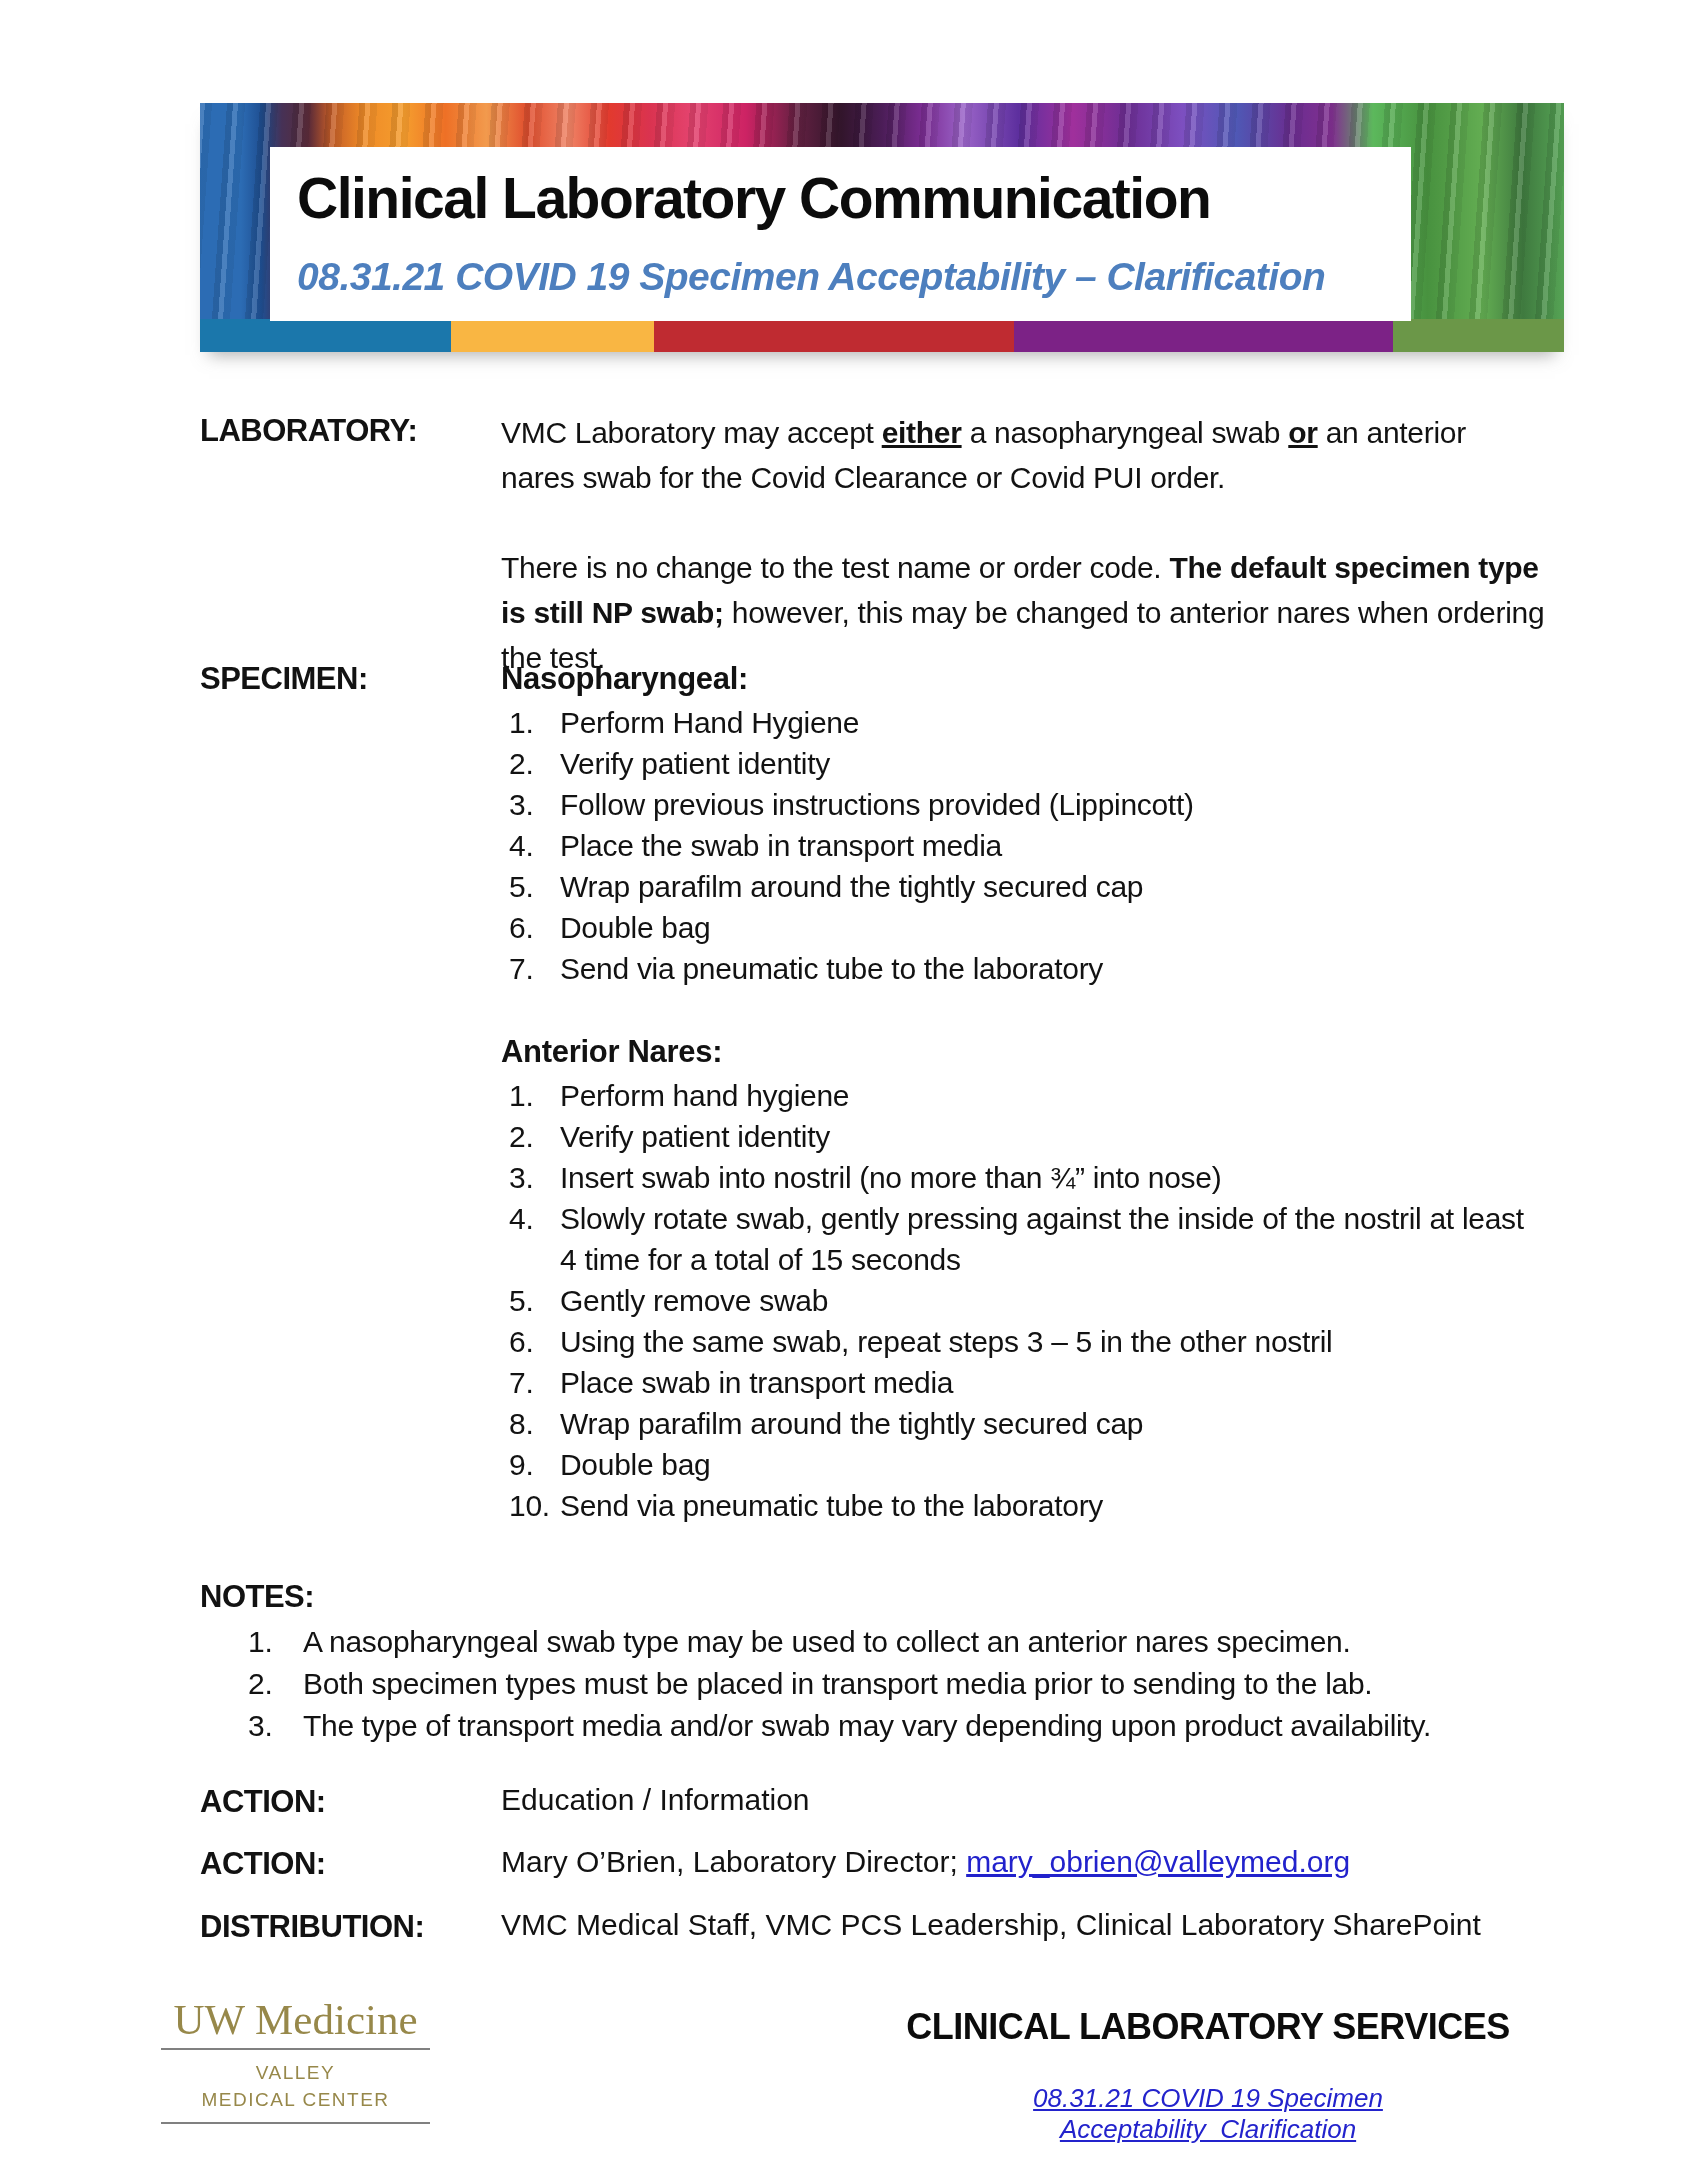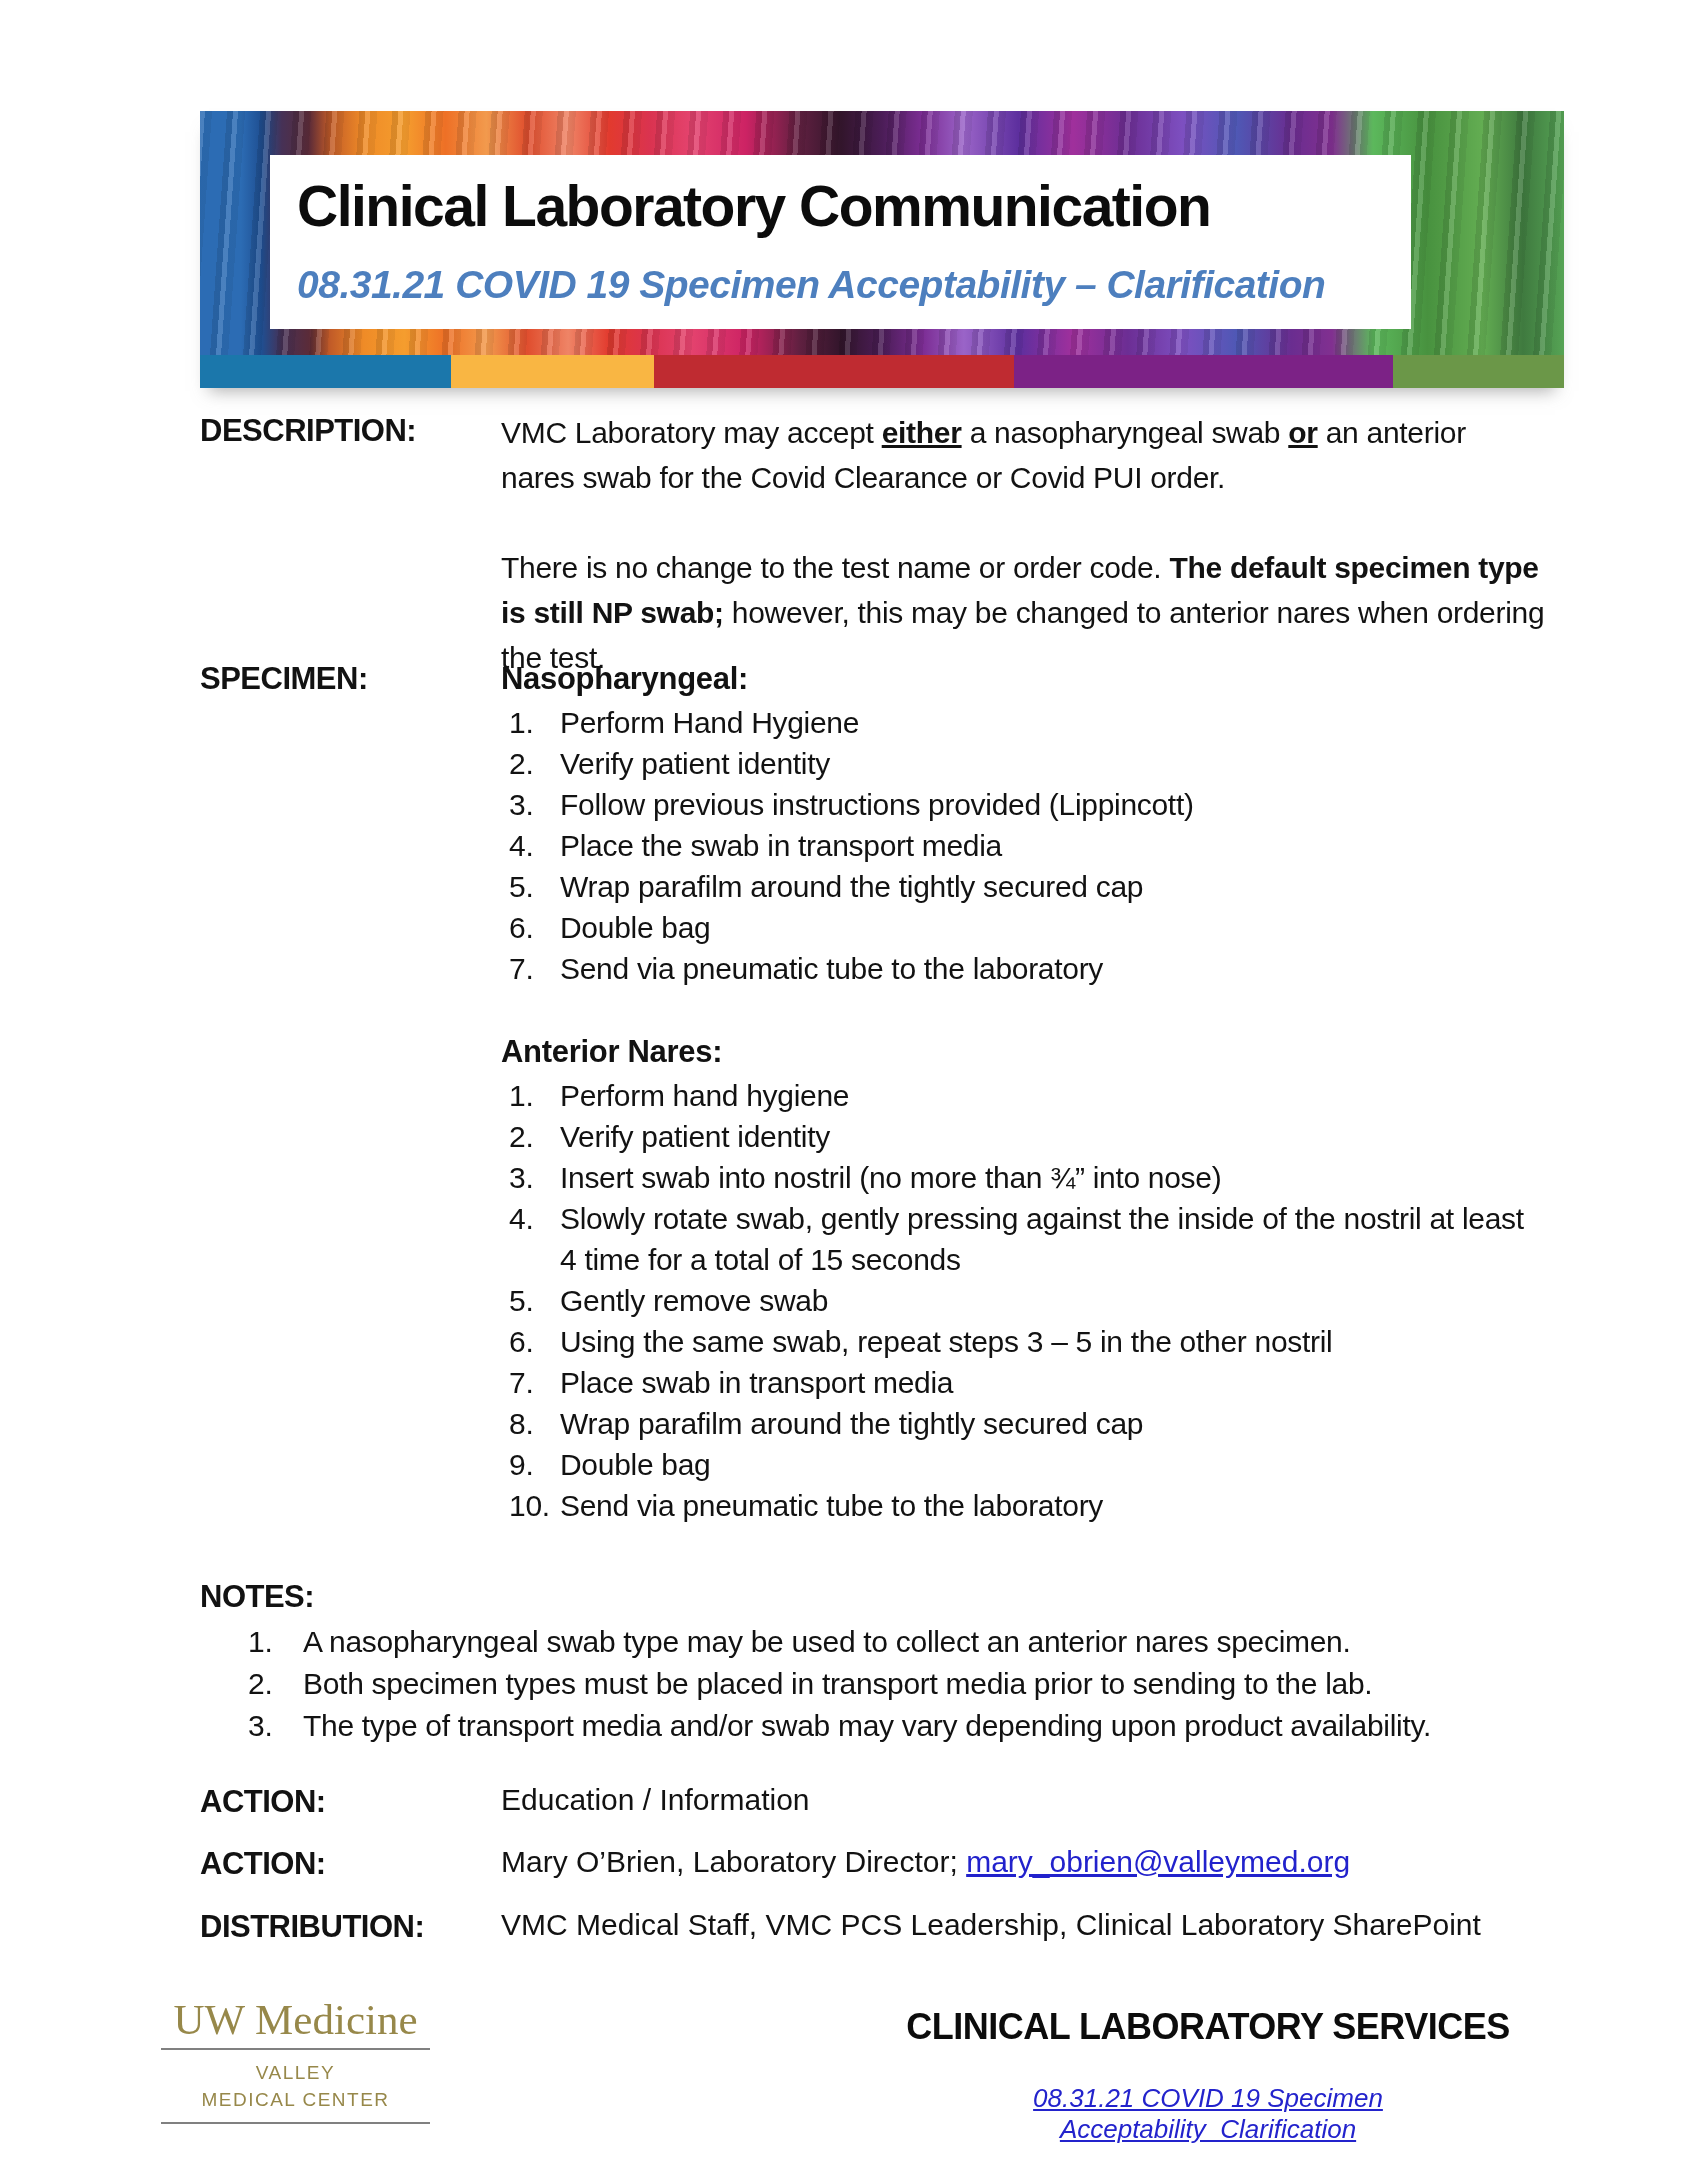--- a/index.html
+++ b/index.html
@@ -1,20 +1,20 @@
 <!DOCTYPE html>
 <html><head>
 <meta charset="utf-8">
 <style>
   html,body{margin:0;padding:0;background:#ffffff;}
   .page{position:relative;width:1683px;height:2178px;background:#fff;overflow:hidden;
         font-family:"Liberation Sans",sans-serif;color:#121212;}
 
   
-  .banner{position:absolute;left:200px;top:111px;width:1364px;height:277px;
+  .banner{position:absolute;left:200px;top:103px;width:1364px;height:249px;
           box-shadow:0 12px 16px -9px rgba(110,110,110,.55);}
   .paint{position:absolute;inset:0;background:
     linear-gradient(90deg,
       #2c6cb4 0%, #2c6cb4 3%, #1f4f92 4.5%, #463156 6%, #5b2b38 8%,
       #c05a28 9.5%, #ef8b27 12%, #f59d2e 15%, #ee7026 18%, #f29a4d 21%,
       #e04e2e 24%, #ef8466 27%, #e23a2e 30%, #da3350 33%, #e4436e 36%,
       #cd2364 40%, #5f2040 44%, #32152b 47%, #4b1d57 50%, #7c2d94 53%,
       #9a64c8 56%, #5d2f9e 60%, #a0309c 64%, #6c2e94 68%, #7d4fc0 72%,
       #4f58b5 76%, #6a2d90 80%, #813090 83%, #5cb85c 86%, #48923f 90%,
       #63ad52 94%, #3f7a3f 97%, #56a455 100%);}
@@ -86,21 +86,21 @@
       <div class="bseg3" style="background: rgb(124, 34, 134);"></div>
       <div class="bseg4" style="background: rgb(107, 151, 72);"></div>
     </div>
     <div class="title-box">
       <div class="title">Clinical Laboratory Communication</div>
       <div class="subtitle" style="color: rgb(77, 127, 190);">08.31.21 COVID 19 Specimen Acceptability – Clarification</div>
     </div>
   </div>
 
   <div class="row row-description">
-    <div class="label">DESCRIPTION:</div>
+    <div class="label">LABORATORY:</div>
     <div class="content">
       <p class="para"><span>VMC Laboratory may accept </span><span class="bu">either</span><span> a nasopharyngeal swab </span><span class="bu">or</span><span> an anterior nares swab for the Covid Clearance or Covid PUI order.</span></p>
       <p class="para p2"><span>There is no change to the test name or order code.  </span><span class="b">The default specimen type is still NP swab;</span><span> however, this may be changed to anterior nares when ordering the test.</span></p>
     </div>
   </div>
 
   <div class="row row-specimen">
     <div class="label">SPECIMEN:</div>
     <div class="content">
       <div class="list-heading">Nasopharyngeal:</div>

